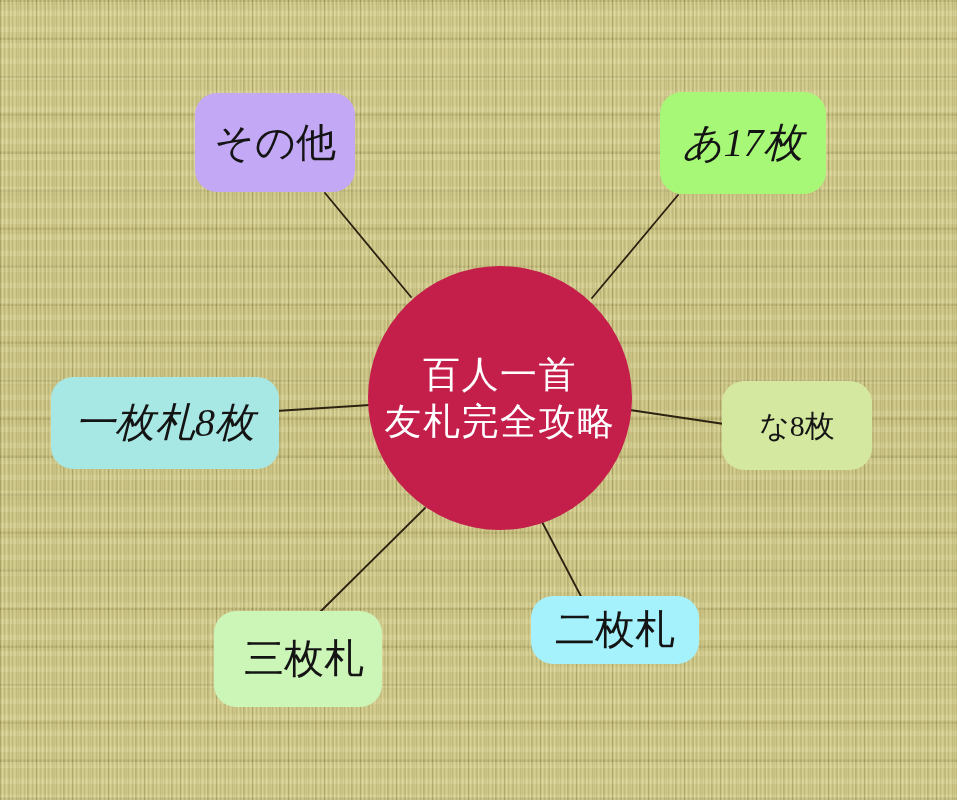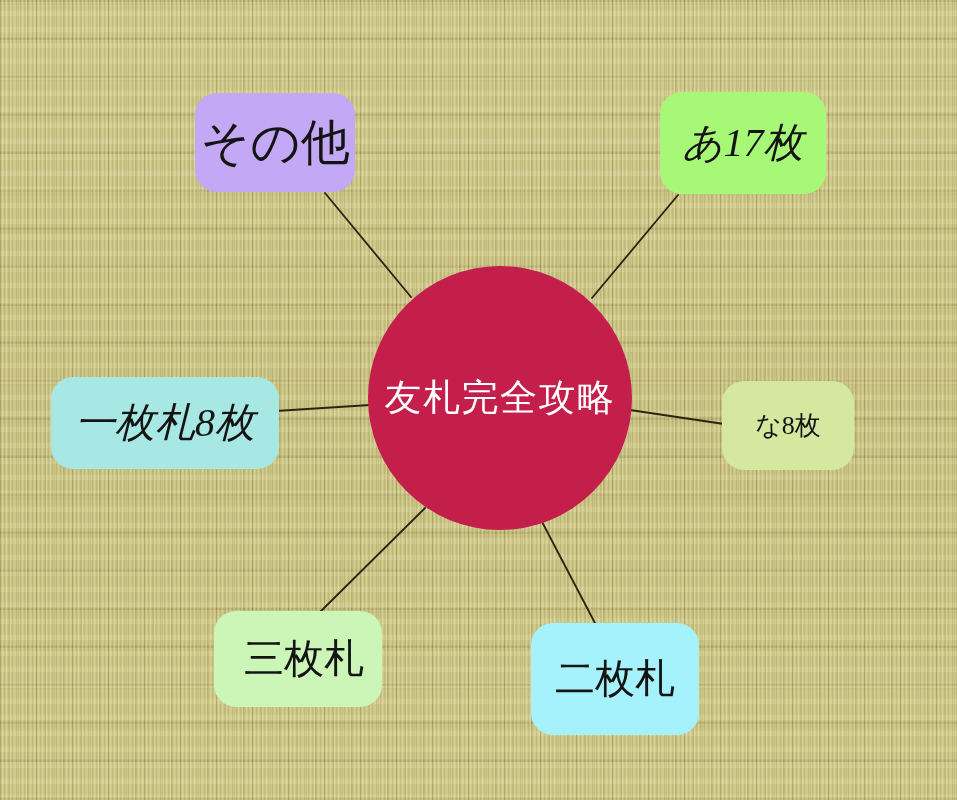--- a/index.html
+++ b/index.html
@@ -90,40 +90,41 @@
   <svg id="links" viewBox="0 0 957 800" xmlns="http://www.w3.org/2000/svg">
       <line x1="411" y1="297" x2="325" y2="193" stroke="#2B2212" stroke-width="1.8" stroke-linecap="round"></line>
       <line x1="592" y1="298" x2="678" y2="195" stroke="#2B2212" stroke-width="1.8" stroke-linecap="round"></line>
       <line x1="630" y1="410" x2="724" y2="424" stroke="#2B2212" stroke-width="1.8" stroke-linecap="round"></line>
       <line x1="370" y1="405" x2="276" y2="411" stroke="#2B2212" stroke-width="1.8" stroke-linecap="round"></line>
       <line x1="425" y1="508" x2="318" y2="614" stroke="#2B2212" stroke-width="1.8" stroke-linecap="round"></line>
       <line x1="540" y1="518" x2="596" y2="625" stroke="#2B2212" stroke-width="1.8" stroke-linecap="round"></line>
     </svg>
 
   <div class="node center" style="left: 368px; top: 266px; width: 264px; height: 264px; background: rgb(196, 30, 74); color: rgb(255, 255, 255); font-size: 37px;">
+    <span class="center-line">百人一首</span>
     <span class="center-line">友札完全攻略</span>
   </div>
 
-  <div class="node box" style="left: 195px; top: 93px; width: 160px; height: 99px; background: rgb(195, 168, 245); font-size: 49px;">
+  <div class="node box" style="left: 195px; top: 93px; width: 160px; height: 99px; background: rgb(195, 168, 245); font-size: 40px;">
     <span>その他</span>
   </div>
 
   <div class="node box" style="left: 660px; top: 92px; width: 166px; height: 102px; background: rgb(168, 248, 120); font-size: 40px; font-style: italic;">
     <span>あ17枚</span>
   </div>
 
-  <div class="node box" style="left: 722px; top: 381px; width: 132px; height: 89px; background: rgb(213, 232, 160); font-size: 26px;">
+  <div class="node box" style="left: 722px; top: 381px; width: 150px; height: 89px; background: rgb(213, 232, 160); font-size: 30px;">
     <span>な8枚</span>
   </div>
 
   <div class="node box" style="left: 51px; top: 377px; width: 228px; height: 92px; background: rgb(168, 232, 228); font-size: 40px; font-style: italic;">
     <span>一枚札8枚</span>
   </div>
 
   <div class="node box" style="left: 214px; top: 611px; width: 168px; height: 96px; background: rgb(204, 245, 184); font-size: 40px; padding-left: 12px;">
     <span>三枚札</span>
   </div>
 
-  <div class="node box" style="left: 531px; top: 623px; width: 168px; height: 112px; background: rgb(165, 242, 252); font-size: 40px; justify-content: center;">
+  <div class="node box" style="left: 531px; top: 596px; width: 168px; height: 68px; background: rgb(165, 242, 252); font-size: 40px; justify-content: center;">
     <span>二枚札</span>
   </div>
 
 </div>
 
 </body></html>

